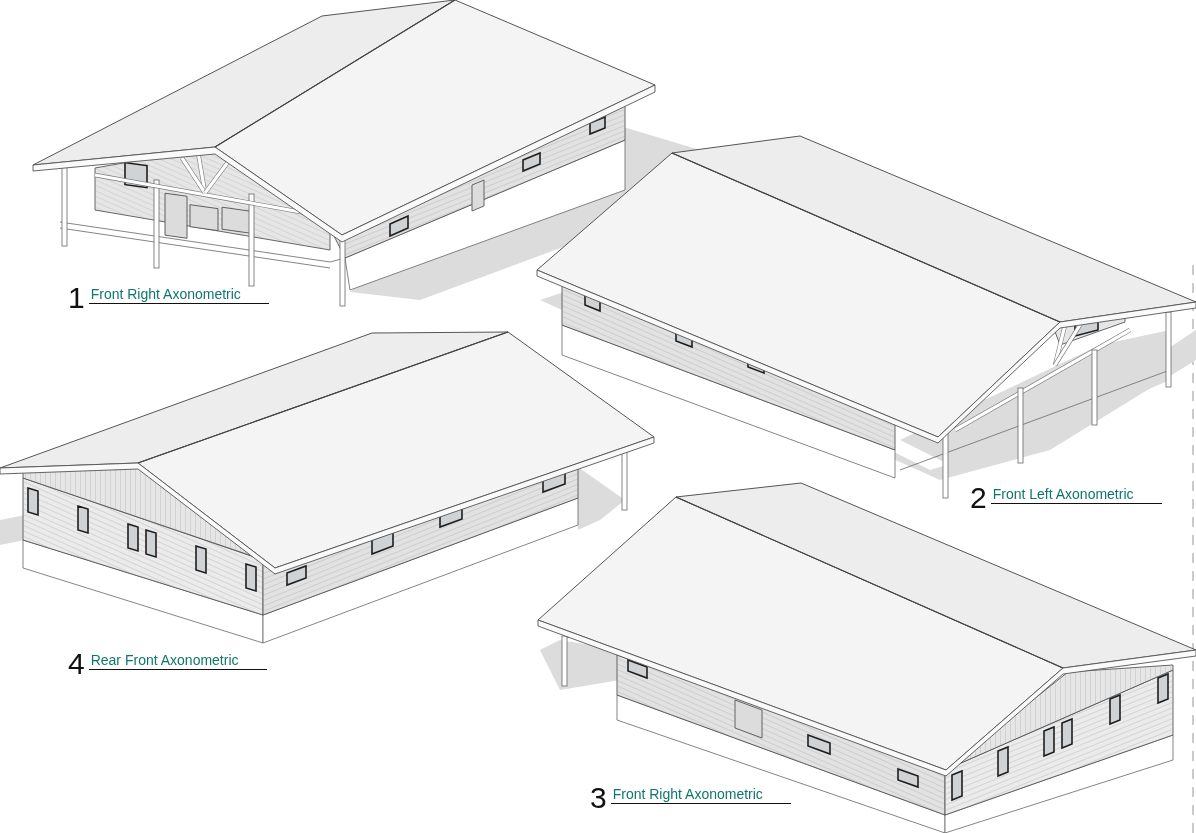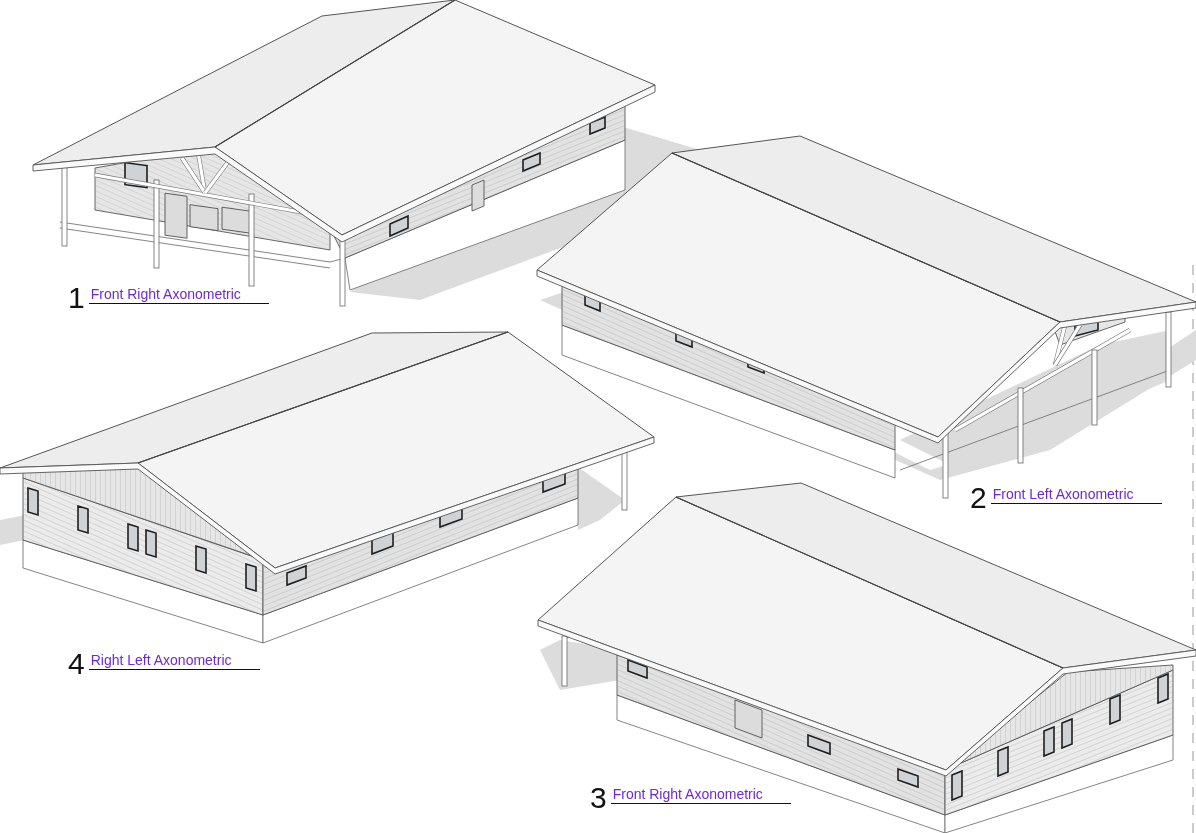--- a/index.html
+++ b/index.html
@@ -17,21 +17,21 @@
   .post{fill:#ffffff;stroke:#666;stroke-width:0.8;}
   .deck{fill:none;stroke:#777;stroke-width:0.9;}
   .win{fill:#cfd3d6;stroke:#1e1e1e;stroke-width:1.6;}
   .door{fill:#dcdcdc;stroke:#555;stroke-width:0.9;}
   .truss{stroke:#ffffff;stroke-width:3.2;fill:none;}
   .truss-o{stroke:#777;stroke-width:4.4;fill:none;}
   .border-dash{stroke:#aaa;stroke-width:1.2;stroke-dasharray:10 8;}
 
   .view-label{position:absolute;display:flex;align-items:flex-end;}
   .view-num{font-size:30px;line-height:28px;color:#111;margin-right:4px;}
-  .view-title{font-size:14px;color:#6d28d9;border-bottom:1.2px solid #111;padding:0 28px 1px 2px;line-height:16px;margin-bottom:8px;}
+  .view-title{font-size:14px;color:#0f766e;border-bottom:1.2px solid #111;padding:0 28px 1px 2px;line-height:16px;margin-bottom:8px;}
 </style>
 </head>
 <body>
 
 <svg class="views" viewBox="0 0 1196 833" xmlns="http://www.w3.org/2000/svg">
   <defs>
     <pattern id="hsid" width="8" height="5" patternUnits="userSpaceOnUse" patternTransform="rotate(-22)">
       <line x1="0" y1="0" x2="8" y2="0" stroke="#9c9c9c" stroke-width="0.6"></line>
     </pattern>
     <pattern id="hsid2" width="8" height="5" patternUnits="userSpaceOnUse" patternTransform="rotate(24)">
@@ -194,18 +194,18 @@
 <div class="view-label" style="left:68px;top:284px;">
   <span class="view-num">1</span>
   <span class="view-title">Front Right Axonometric</span>
 </div>
 <div class="view-label" style="left:970px;top:484px;">
   <span class="view-num">2</span>
   <span class="view-title">Front Left Axonometric</span>
 </div>
 <div class="view-label" style="left:68px;top:650px;">
   <span class="view-num">4</span>
-  <span class="view-title">Right Left Axonometric</span>
+  <span class="view-title">Rear Front Axonometric</span>
 </div>
 <div class="view-label" style="left:590px;top:784px;">
   <span class="view-num">3</span>
   <span class="view-title">Front Right Axonometric</span>
 </div>
 
 </body></html>

